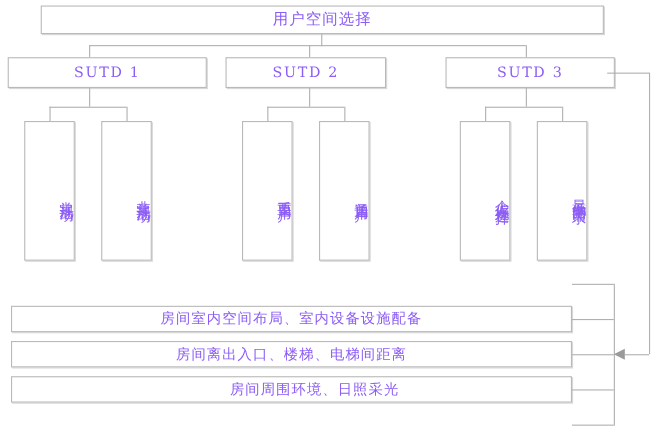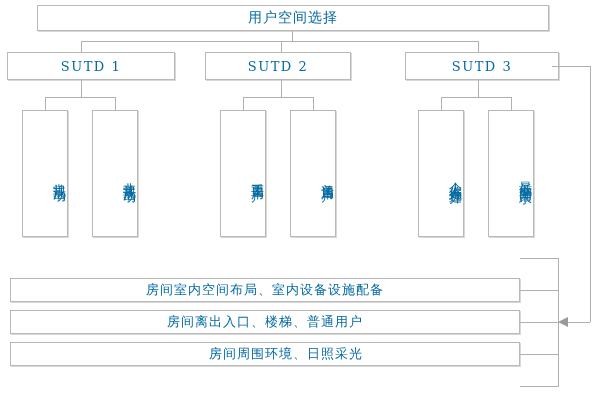--- a/index.html
+++ b/index.html
@@ -17,38 +17,38 @@
   }
   .node {
     position: absolute;
     box-sizing: border-box;
     background: #ffffff;
     border: 1px solid #b9b9b9;
     box-shadow: 1px 1px 0 #d8d8d8;
     display: flex;
     align-items: center;
     justify-content: center;
-    color: #0369a1;
+    color: #8b5cf6;
     text-align: center;
   }
   .root-node {
     left: 37px;
     top: 5px;
     width: 512px;
     height: 26px;
     font-size: 14px;
     letter-spacing: 1px;
   }
   .sutd-node {
     top: 52px;
     height: 28px;
     font-size: 13px;
     letter-spacing: 1.5px;
   }
-  .sutd-1 { left: 7px;   width: 168px; }
+  .sutd-1 { left: 7px;   width: 181px; }
   .sutd-2 { left: 205px; width: 146px; }
   .sutd-3 { left: 405px; width: 154px; }
 
   .vnode {
     top: 110px;
     width: 46px;
     height: 127px;
     font-size: 13px;
     line-height: 1.18;
     writing-mode: vertical-rl;
@@ -150,21 +150,21 @@
     <span>个人偏好选择</span>
   </div>
   <div class="node vnode vn-5">
     <span>最低空间需求</span>
   </div>
 
   <div class="node bar bar-1">
     <span>房间室内空间布局、室内设备设施配备</span>
   </div>
   <div class="node bar bar-2">
-    <span>房间离出入口、楼梯、普通用户</span>
+    <span>房间离出入口、楼梯、电梯间距离</span>
   </div>
   <div class="node bar bar-3">
     <span>房间周围环境、日照采光</span>
   </div>
 
   <div class="ln lh" style="left:520px; top:258px; width:38px;"></div>
   <div class="ln lh" style="left:520px; top:290px; width:38px;"></div>
   <div class="ln lh" style="left:520px; top:322px; width:38px;"></div>
   <div class="ln lh" style="left:520px; top:354px; width:38px;"></div>
   <div class="ln lh" style="left:520px; top:386px; width:38px;"></div>

